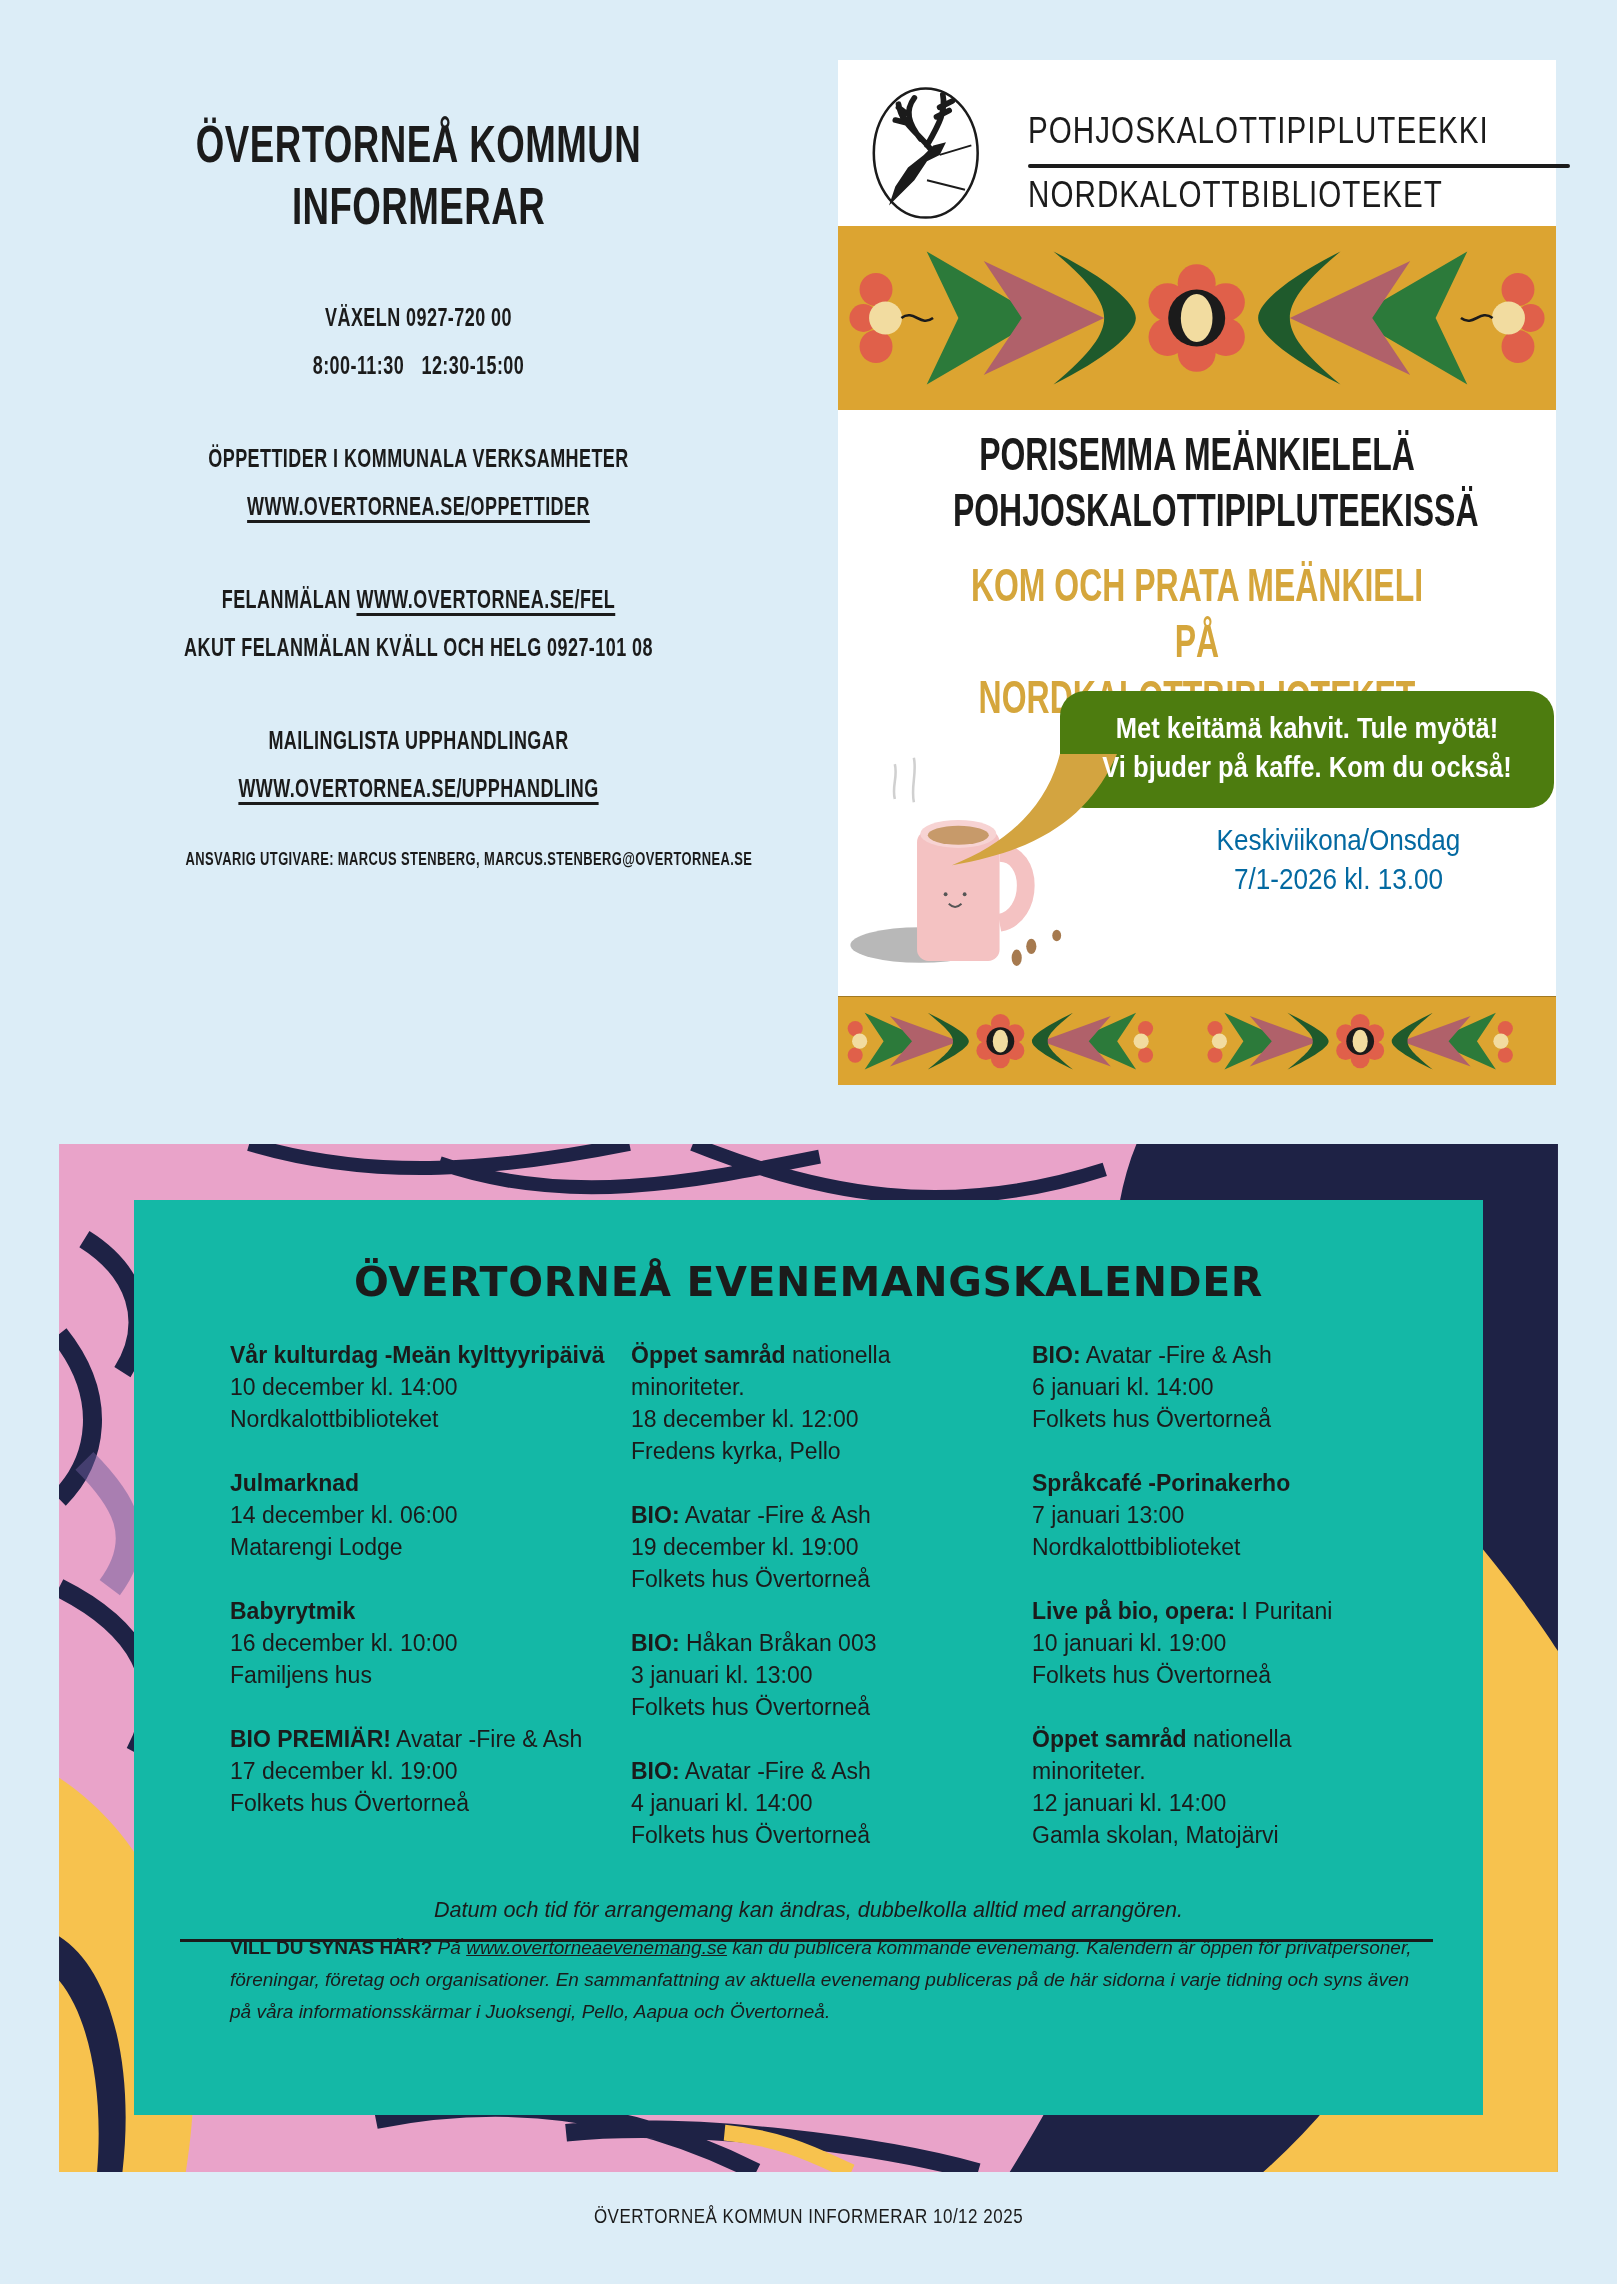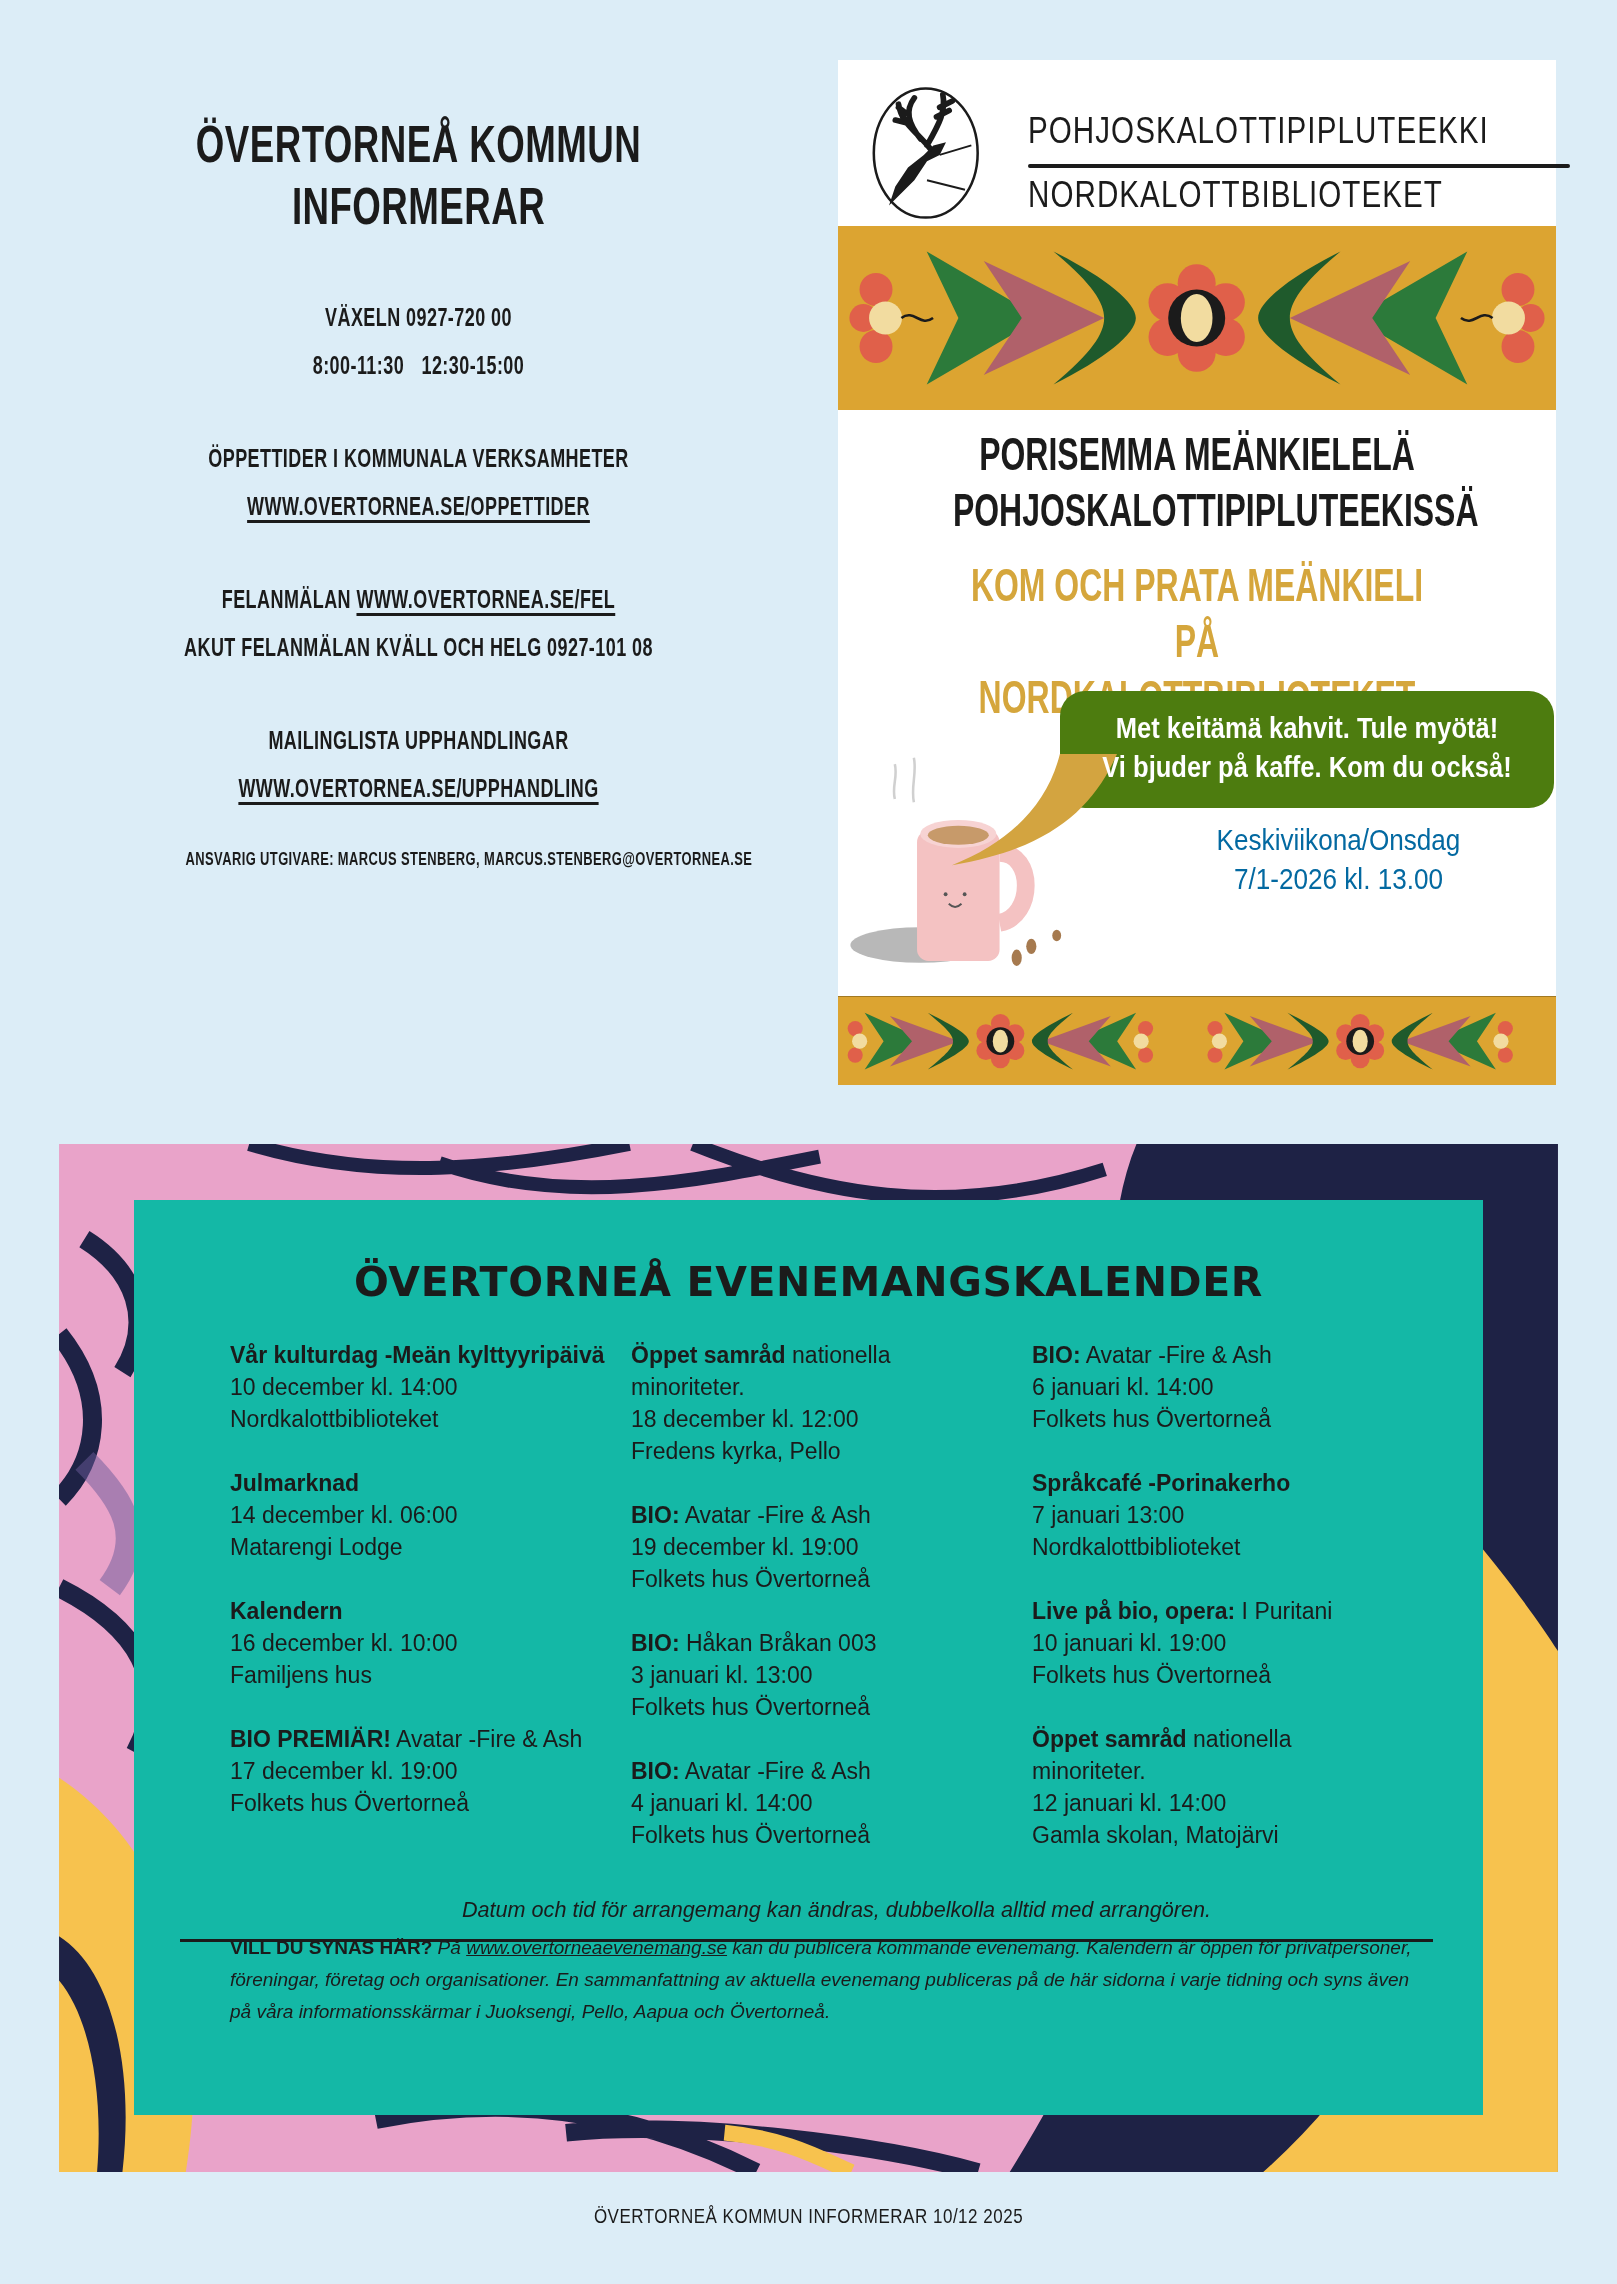--- a/index.html
+++ b/index.html
@@ -44,21 +44,21 @@
   .marble { position: absolute; left: 59px; top: 1144px; width: 1499px; height: 1028px; overflow: hidden; }
   .marble svg { position: absolute; left: 0; top: 0; }
   .cal-panel { position: absolute; left: 134px; top: 1200px; width: 1349px; height: 915px; background: #14b8a6; }
   .cal-title { position: absolute; left: 0; top: 58px; width: 100%; text-align: center; font-family: "DejaVu Sans", sans-serif; font-weight: 700; font-size: 41px; letter-spacing: 0.6px; color: #1b1b1b; }
   .cal-cols { position: absolute; left: 96px; top: 139px; width: 1204px; display: flex; }
   .cal-col { width: 401px; }
   .event { margin-bottom: 32px; font-size: 23px; line-height: 32px; }
   .event .ev-title { white-space: nowrap; }
   .event b { font-weight: 700; }
   .event .ev-line { white-space: nowrap; }
-  .cal-note { position: absolute; left: 0; top: 697px; width: 100%; text-align: center; font-style: italic; font-size: 21.6px; margin-left: 28px; }
+  .cal-note { position: absolute; left: 0; top: 697px; width: 100%; text-align: center; font-style: italic; font-size: 21.6px; }
   .cal-rule { position: absolute; left: 46px; top: 739px; width: 1253px; height: 3.2px; background: #1b1b1b; }
   .cal-promo { position: absolute; left: 96px; top: 732px; width: 1185px; font-size: 19px; line-height: 32px; font-style: italic; }
   .cal-promo b { font-style: normal; }
   .cal-promo a { color: #1b1b1b; text-decoration: underline; }
 
   .footer { position: absolute; left: 0; top: 2205px; width: 100%; text-align: center; font-size: 20px; letter-spacing: 0.6px; }
   .footer span { display: inline-block; transform: scaleX(0.85); }
 </style>
 </head>
 <body>
@@ -235,21 +235,21 @@
           <div class="ev-title"><b>Vår kulturdag -Meän kylttyyripäivä</b><span></span></div>
           <div class="ev-line">10 december kl. 14:00</div>
           <div class="ev-line">Nordkalottbiblioteket</div>
         </div>
         <div class="event">
           <div class="ev-title"><b>Julmarknad</b><span></span></div>
           <div class="ev-line">14 december kl. 06:00</div>
           <div class="ev-line">Matarengi Lodge</div>
         </div>
         <div class="event">
-          <div class="ev-title"><b>Kalendern</b><span></span></div>
+          <div class="ev-title"><b>Babyrytmik</b><span></span></div>
           <div class="ev-line">16 december kl. 10:00</div>
           <div class="ev-line">Familjens hus</div>
         </div>
         <div class="event">
           <div class="ev-title"><b>BIO PREMIÄR!</b><span> Avatar -Fire &amp; Ash</span></div>
           <div class="ev-line">17 december kl. 19:00</div>
           <div class="ev-line">Folkets hus Övertorneå</div>
         </div>
       </div>
     <div class="cal-col">

